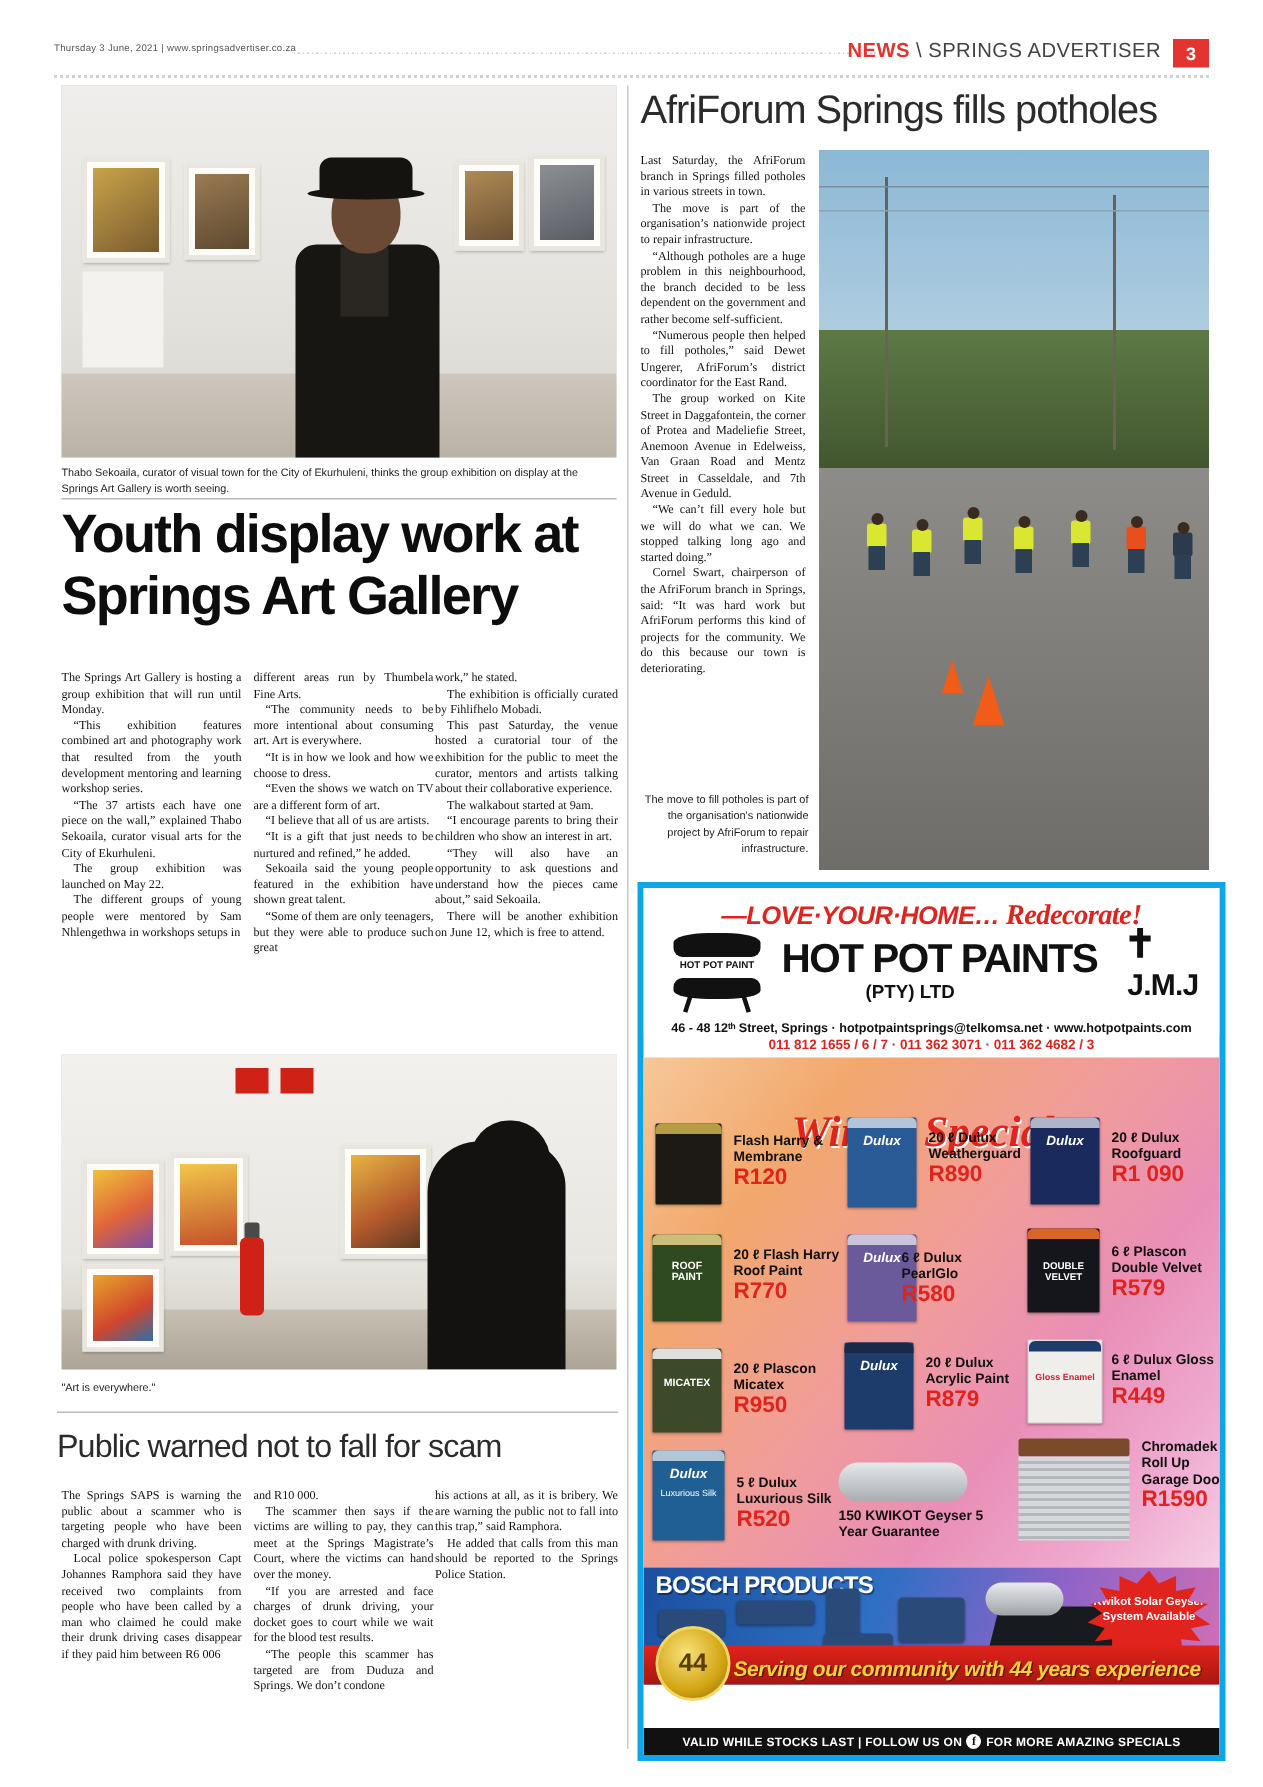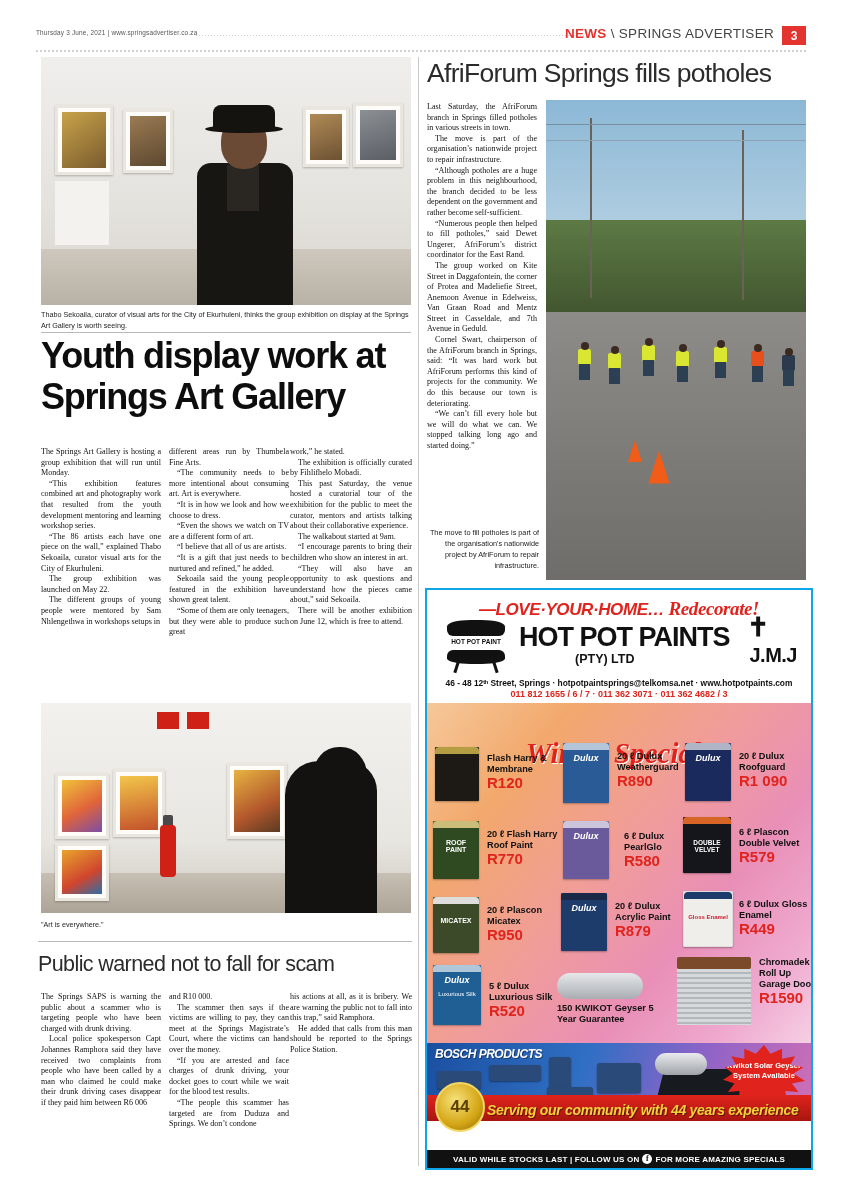--- a/index.html
+++ b/index.html
@@ -81,21 +81,21 @@
   .cone{position:absolute;width:0;height:0;border-left:7px solid transparent;border-right:7px solid transparent;
         border-bottom:22px solid #f25c19;}
   .af-pole{position:absolute;background:#6a6257;width:2px;}
 
   
   .afri-pull{position:absolute;left:427px;top:527px;width:112px;
      font-family:"Liberation Sans",sans-serif;font-size:7.3px;line-height:11px;text-align:right;color:#222;}
 
   
   .ad{position:absolute;left:425px;top:588px;width:384px;height:578px;
-      border:2px solid #0ea5e9;background:#fff;overflow:hidden;}
+      border:4px solid #0ea5e9;background:#fff;overflow:hidden;}
   .ad-top{position:absolute;left:0;top:0;right:0;height:98px;background:#fff;}
   .ad-love{position:absolute;left:0;right:0;top:8px;text-align:center;
      font-family:"Liberation Sans",sans-serif;font-weight:bold;font-style:italic;font-size:17px;color:#e0231c;
      letter-spacing:-.4px;}
   .ad-redec{font-family:"Liberation Serif",serif;font-style:italic;font-weight:bold;font-size:19px;color:#e0231c;}
   .ad-logo{position:absolute;left:14px;top:30px;width:70px;height:52px;}
   .ad-pot{position:absolute;left:6px;top:0;width:58px;height:16px;background:#111;border-radius:40% 40% 6px 6px;}
   .ad-potlabel{position:absolute;left:0;top:18px;width:70px;text-align:center;font-family:"Liberation Sans",sans-serif;
      font-weight:bold;font-size:6.5px;color:#111;}
   .ad-stand{position:absolute;left:6px;top:30px;width:58px;height:14px;background:#111;border-radius:6px 6px 40% 40%;}
@@ -124,21 +124,21 @@
   .tin{position:absolute;border-radius:1px;box-shadow:0 1px 2px rgba(0,0,0,.3);}
   .tin .lid{position:absolute;left:0;right:0;top:0;height:7px;border-radius:4px 4px 0 0;background:rgba(255,255,255,.65);}
   .tin .brand{position:absolute;left:0;right:0;top:10px;text-align:center;font-family:"Liberation Sans",sans-serif;
      font-weight:bold;font-style:italic;font-size:9px;color:#fff;}
   .tin .sub{position:absolute;left:2px;right:2px;top:26px;text-align:center;font-family:"Liberation Sans",sans-serif;
      font-size:6px;color:#fff;}
 
   .ad-bosch{position:absolute;left:0;right:0;top:453px;height:78px;
      background:linear-gradient(110deg,#1b4fa0,#2f6fc4 40%,#8d63c8 68%,#d36fb4 100%);}
   .ad-boschtxt{position:absolute;left:8px;top:4px;font-family:"Liberation Sans",sans-serif;font-weight:bold;
-     font-size:12px;color:#fff;letter-spacing:-.5px;text-shadow:1px 1px 0 rgba(0,0,0,.4);font-style:italic;}
+     font-size:16px;color:#fff;letter-spacing:-.5px;text-shadow:1px 1px 0 rgba(0,0,0,.4);}
   .tool{position:absolute;background:#2a4a7a;border-radius:3px;box-shadow:0 1px 2px rgba(0,0,0,.4);}
   .starburst{position:absolute;right:6px;top:2px;width:82px;height:62px;background:#e0231c;
      clip-path:polygon(50% 0,58% 14%,72% 6%,72% 22%,88% 18%,82% 32%,98% 36%,86% 46%,100% 58%,84% 62%,
        92% 76%,76% 74%,78% 90%,64% 82%,58% 98%,48% 86%,38% 98%,32% 82%,20% 90%,20% 74%,6% 76%,14% 62%,
        0 56%,12% 46%,2% 36%,16% 32%,10% 18%,26% 22%,26% 6%,40% 14%);}
   .starburst span{position:absolute;left:0;right:0;top:16px;text-align:center;
      font-family:"Liberation Sans",sans-serif;font-weight:bold;font-size:7.6px;line-height:9.5px;color:#fff;}
   .ad-serve{position:absolute;left:0;right:0;top:505px;height:26px;
      background:linear-gradient(#e0231c,#a8160f);}
   .ad-servetxt{position:absolute;left:60px;top:512px;right:4px;
@@ -186,29 +186,29 @@
     </div>
   <div style="position:absolute;left:14px;top:124px;width:54px;height:64px;background:#f4f2ee;"></div>
   <div class="person">
     <div class="p-body"></div>
     <div class="p-shirt"></div>
     <div class="p-head"></div>
     <div class="p-hat"></div>
     <div class="p-hatbrim"></div>
   </div>
 </div>
-<div style="position:absolute;left:41px;top:310px;width:370px;" class="caption">Thabo Sekoaila, curator of visual arts for the City of Ekurhuleni, thinks the group exhibition on display at the Springs Art Gallery is worth seeing.</div>
+<div style="position:absolute;left:41px;top:310px;width:370px;" class="caption">Thabo Sekoaila, curator of visual town for the City of Ekurhuleni, thinks the group exhibition on display at the Springs Art Gallery is worth seeing.</div>
 <div class="hr" style="left:41px;top:332px;width:370px;"></div>
 
 <div class="hl-main">Youth display work at Springs Art Gallery</div>
 
 <div class="body-col" style="position:absolute;left:41px;top:447px;width:120px;">
   <p class="noind">The Springs Art Gallery is hosting a group exhibition that will run until Monday.</p>
   <p>“This exhibition features combined art and photography work that resulted from the youth development mentoring and learning workshop series.</p>
-  <p>“The 86 artists each have one piece on the wall,” explained Thabo Sekoaila, curator visual arts for the City of Ekurhuleni.</p>
+  <p>“The 37 artists each have one piece on the wall,” explained Thabo Sekoaila, curator visual arts for the City of Ekurhuleni.</p>
   <p>The group exhibition was launched on May 22.</p>
   <p>The different groups of young people were mentored by Sam Nhlengethwa in workshops setups in</p>
 </div>
 <div class="body-col" style="position:absolute;left:169px;top:447px;width:120px;">
   <p class="noind">different areas run by Thumbela Fine Arts.</p>
   <p>“The community needs to be more intentional about consuming art. Art is everywhere.</p>
   <p>“It is in how we look and how we choose to dress.</p>
   <p>“Even the shows we watch on TV are a different form of art.</p>
   <p>“I believe that all of us are artists.</p>
   <p>“It is a gift that just needs to be nurtured and refined,” he added.</p>
@@ -315,22 +315,22 @@
   <div class="cone" style="left:82px;top:340px;"></div>
   <div class="cone" style="left:106px;top:356px;transform:scale(1.5);"></div>
 </div>
 <div class="afri-pull">The move to fill potholes is part of the organisation's nationwide project by AfriForum to repair infrastructure.</div>
 <div class="body-col" style="position:absolute;left:427px;top:102px;width:110px;">
   <p class="noind">Last Saturday, the AfriForum branch in Springs filled potholes in various streets in town.</p>
   <p>The move is part of the organisation’s nationwide project to repair infrastructure.</p>
   <p>“Although potholes are a huge problem in this neighbourhood, the branch decided to be less dependent on the government and rather become self-sufficient.</p>
   <p>“Numerous people then helped to fill potholes,” said Dewet Ungerer, AfriForum’s district coordinator for the East Rand.</p>
   <p>The group worked on Kite Street in Daggafontein, the corner of Protea and Madeliefie Street, Anemoon Avenue in Edelweiss, Van Graan Road and Mentz Street in Casseldale, and 7th Avenue in Geduld.</p>
+  <p>“We can’t fill every hole but we will do what we can. We stopped talking long ago and started doing.”</p>
   <p>Cornel Swart, chairperson of the AfriForum branch in Springs, said: “It was hard work but AfriForum performs this kind of projects for the community. We do this because our town is deteriorating.</p>
-  <p>“We can’t fill every hole but we will do what we can. We stopped talking long ago and started doing.”</p>
 </div>
 
 <div class="ad">
   <div class="ad-top">
     <div class="ad-love">
       <span>—LOVE·YOUR·HOME…</span>
       <span class="ad-redec">Redecorate!</span>
     </div>
     <div class="ad-logo">
       <div class="ad-pot"></div>
@@ -388,21 +388,21 @@
       <div style="position:absolute;left:54px;top:8px;width:74px;">
         <div class="lbl">20 ℓ Flash Harry Roof Paint</div>
         <div class="price">R770</div>
       </div>
     </div>
     <div class="prod" style="left:136px;top:118px;">
       <div class="tin" style="left:0;top:0;width:46px;height:58px;background:#6a5a9c;">
           <div class="lid"></div>
           <div class="brand">Dulux</div>
         </div>
-      <div style="position:absolute;left:61px;top:10px;width:72px;">
+      <div style="position:absolute;left:36px;top:10px;width:72px;">
         <div class="lbl">6 ℓ Dulux PearlGlo</div>
         <div class="price">R580</div>
       </div>
     </div>
     <div class="prod" style="left:256px;top:114px;">
       <div class="tin" style="left:0;top:0;width:48px;height:56px;background:#15161c;">
           <div class="lid" style="background:rgba(235,110,40,.9)"></div>
           <div class="sub" style="top:22px;font-weight:bold;font-size:6.5px;">DOUBLE VELVET</div>
         </div>
       <div style="position:absolute;left:56px;top:10px;width:76px;">

